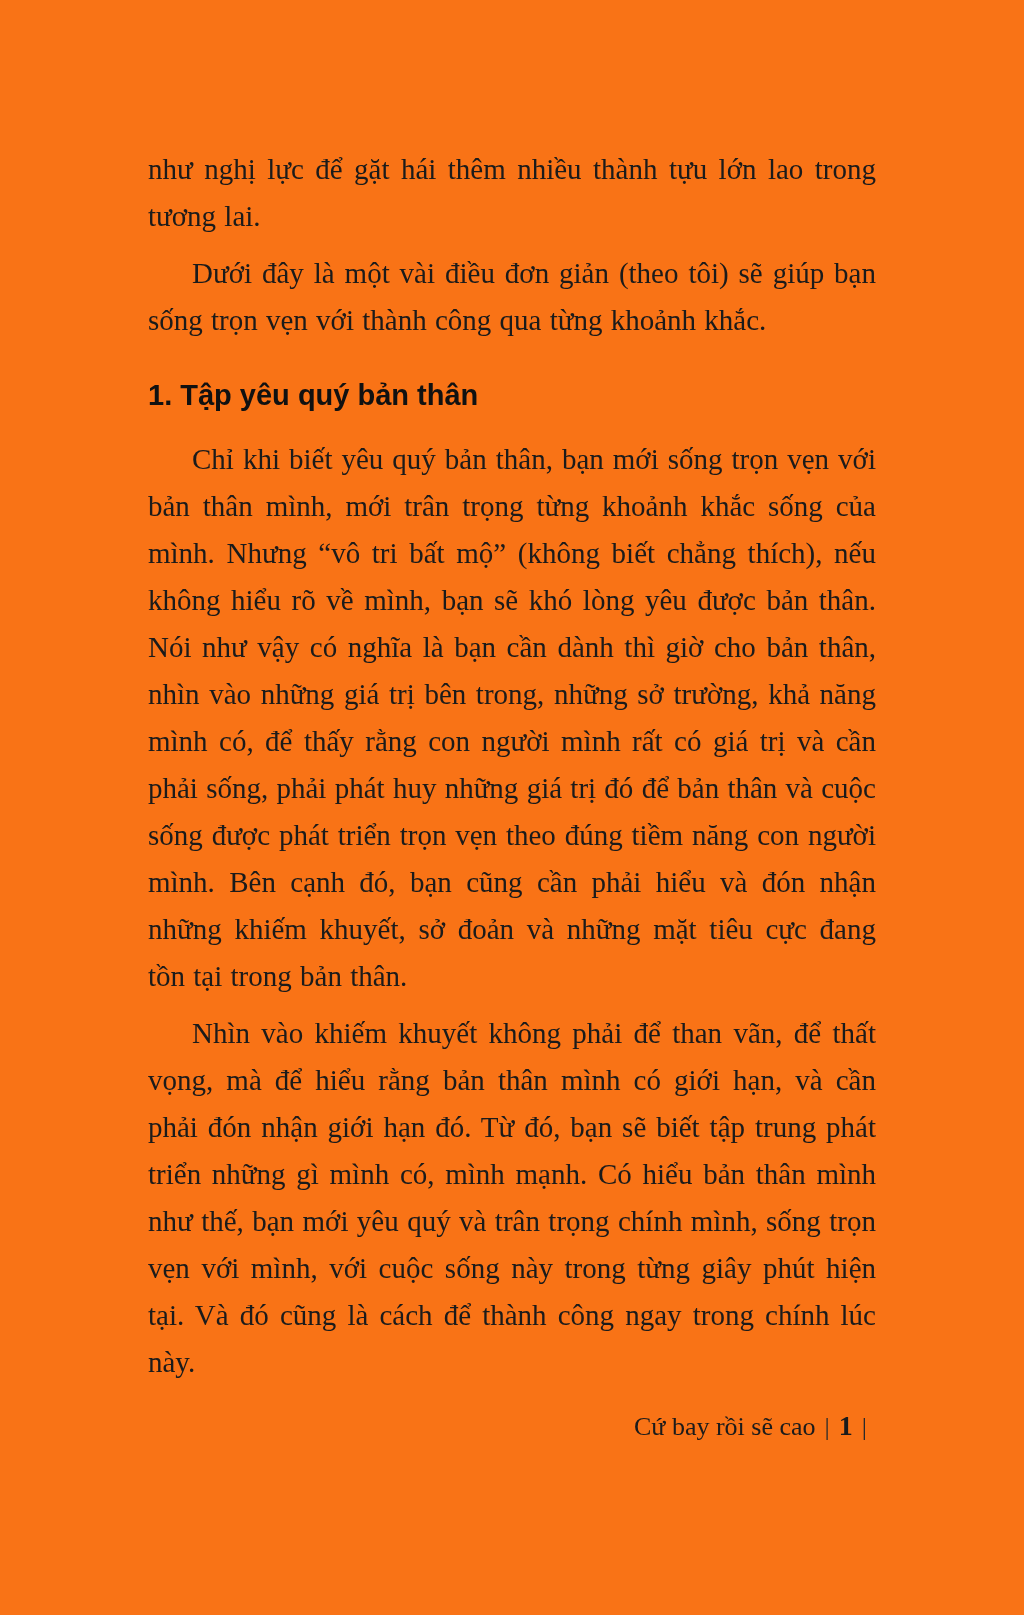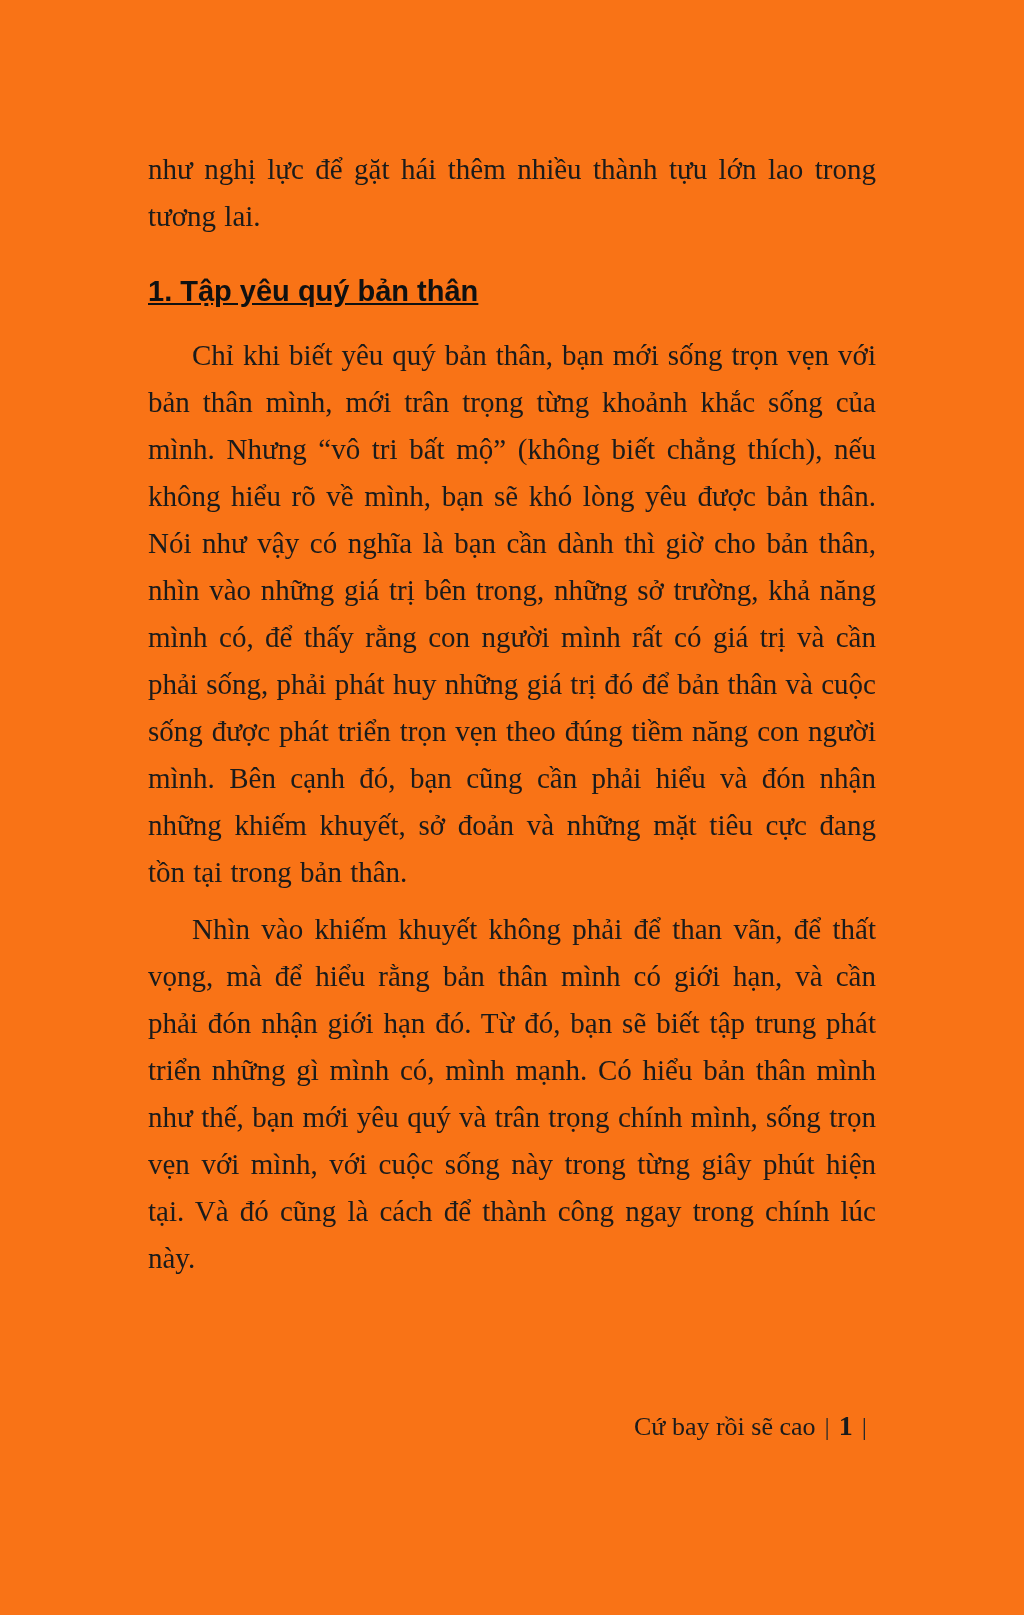--- a/index.html
+++ b/index.html
@@ -37,21 +37,20 @@
   .para.no-indent {
     text-indent: 0;
   }
   .section-heading {
     font-family: "Liberation Sans", sans-serif;
     font-weight: 700;
     font-size: 29px;
     line-height: 38px;
     color: #111111;
     margin: 32px 0 22px 0;
-    text-decoration: underline;
   }
   .page-footer {
     margin-top: auto;
     text-align: right;
     font-size: 26px;
     line-height: 32px;
     color: #1b1b1b;
     white-space: nowrap;
   }
   .page-footer .sep {
@@ -63,20 +62,21 @@
     font-weight: 700;
     font-size: 28px;
   }
 </style>
 </head>
 <body>
 
 <div class="book-page">
   <div class="page-content">
     <p class="para no-indent">như nghị lực để gặt hái thêm nhiều thành tựu lớn lao trong tương lai.</p>
+    <p class="para">Dưới đây là một vài điều đơn giản (theo tôi) sẽ giúp bạn sống trọn vẹn với thành công qua từng khoảnh khắc.</p>
 
     <h2 class="section-heading">1. Tập yêu quý bản thân</h2>
 
     <p class="para">Chỉ khi biết yêu quý bản thân, bạn mới sống trọn vẹn với bản thân mình, mới trân trọng từng khoảnh khắc sống của mình. Nhưng “vô tri bất mộ” (không biết chẳng thích), nếu không hiểu rõ về mình, bạn sẽ khó lòng yêu được bản thân. Nói như vậy có nghĩa là bạn cần dành thì giờ cho bản thân, nhìn vào những giá trị bên trong, những sở trường, khả năng mình có, để thấy rằng con người mình rất có giá trị và cần phải sống, phải phát huy những giá trị đó để bản thân và cuộc sống được phát triển trọn vẹn theo đúng tiềm năng con người mình. Bên cạnh đó, bạn cũng cần phải hiểu và đón nhận những khiếm khuyết, sở đoản và những mặt tiêu cực đang tồn tại trong bản thân.</p>
     <p class="para">Nhìn vào khiếm khuyết không phải để than vãn, để thất vọng, mà để hiểu rằng bản thân mình có giới hạn, và cần phải đón nhận giới hạn đó. Từ đó, bạn sẽ biết tập trung phát triển những gì mình có, mình mạnh. Có hiểu bản thân mình như thế, bạn mới yêu quý và trân trọng chính mình, sống trọn vẹn với mình, với cuộc sống này trong từng giây phút hiện tại. Và đó cũng là cách để thành công ngay trong chính lúc này.</p>
   </div>
 
   <div class="page-footer">
     <span>Cứ bay rồi sẽ cao</span><span class="sep">|</span><span class="page-num">1</span><span class="sep">|</span>
   </div>

